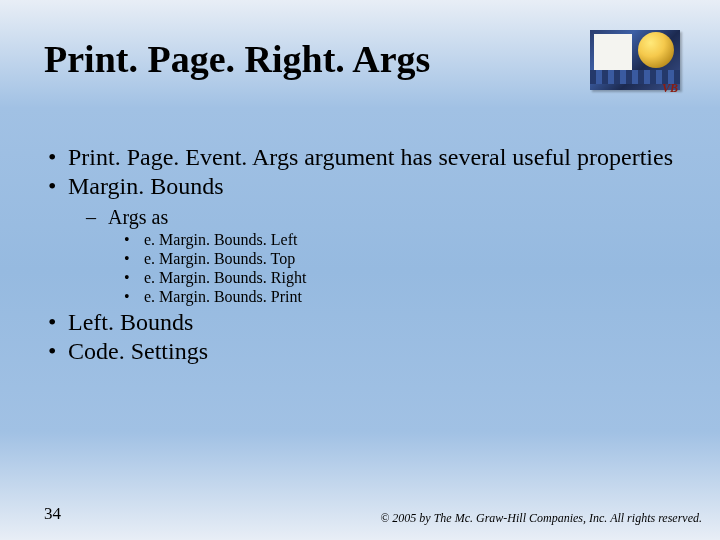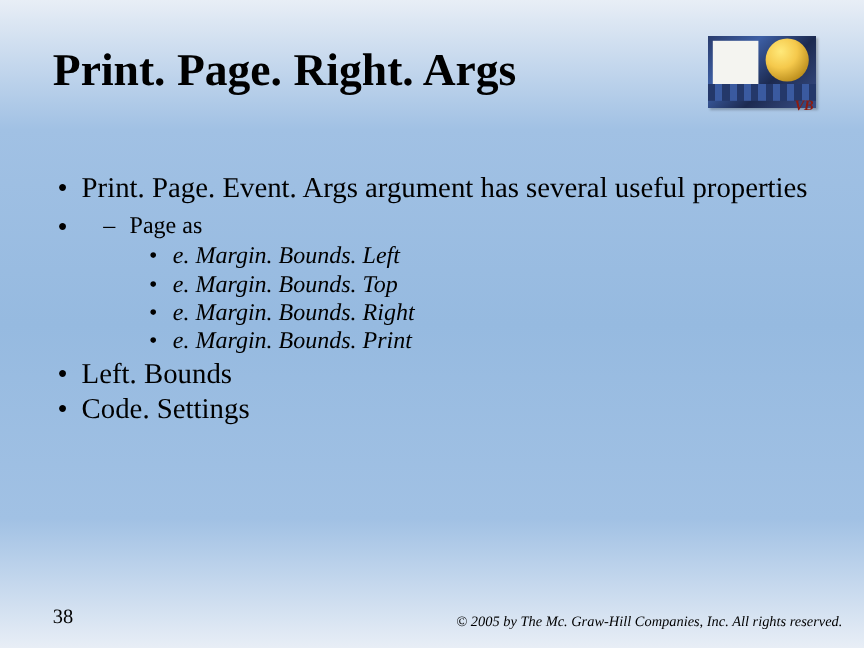--- a/index.html
+++ b/index.html
@@ -105,23 +105,22 @@
     content: "–";
     position: absolute;
     left: -16px;
     top: 0;
   }
 
   ul.sub2 {
     margin: 2px 0 0 0;
     padding: 0 0 0 30px;
     list-style: none;
-    font-size: 20px;
+    font-size: 16px;
     line-height: 1.18;
-    font-style: italic;
   }
   ul.sub2 > li {
     position: relative;
     padding-left: 6px;
   }
   ul.sub2 > li::before {
     content: "•";
     position: absolute;
     left: -14px;
     top: 0;
@@ -155,32 +154,33 @@
       <div class="panel"></div>
       <div class="globe"></div>
       <div class="band"></div>
       <div class="vb">VB</div>
     </div>
   </div>
 
   <ul class="top">
     <li>Print. Page. Event. Args argument has several useful properties</li>
     <li>
+      <span>Margin. Bounds</span>
       <ul class="sub1">
         <li>
-          <span>Page as</span>
+          <span>Args as</span>
           <ul class="sub2">
             <li>e. Margin. Bounds. Left</li>
             <li>e. Margin. Bounds. Top</li>
             <li>e. Margin. Bounds. Right</li>
             <li>e. Margin. Bounds. Print</li>
           </ul>
         </li>
       </ul>
     </li>
     <li>Left. Bounds</li>
     <li>Code. Settings</li>
   </ul>
 
-  <div class="page-number">38</div>
+  <div class="page-number">34</div>
   <div class="copyright">© 2005 by The Mc. Graw-Hill Companies, Inc. All rights reserved.</div>
 
 </div>
 
 </body></html>

